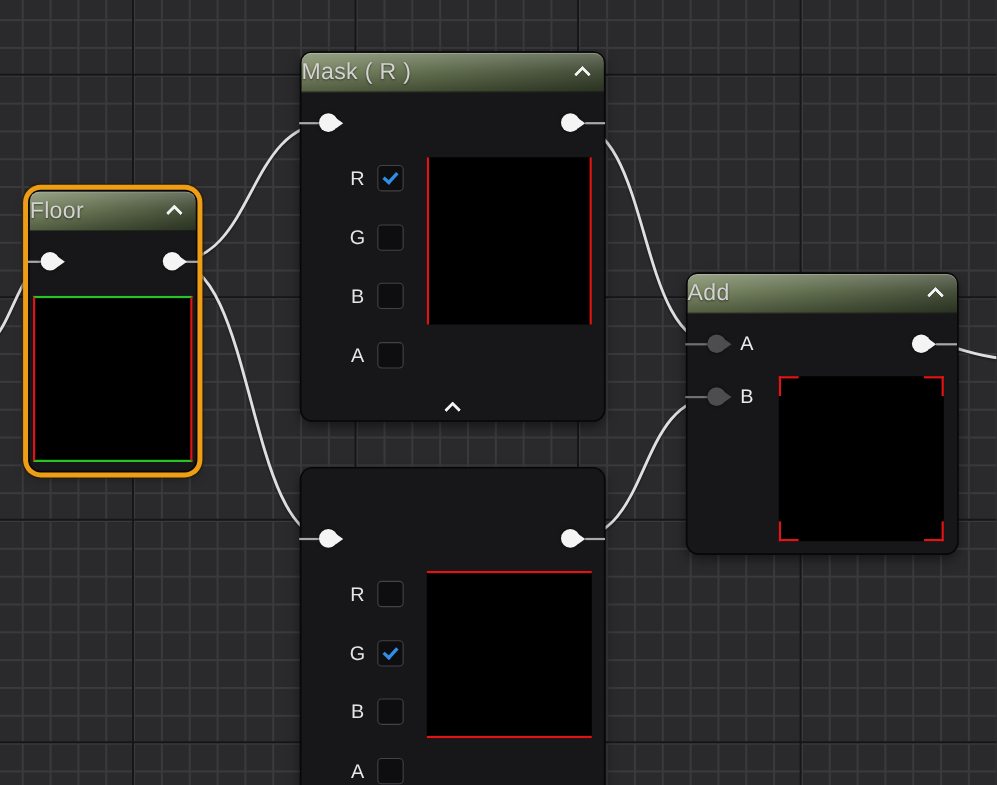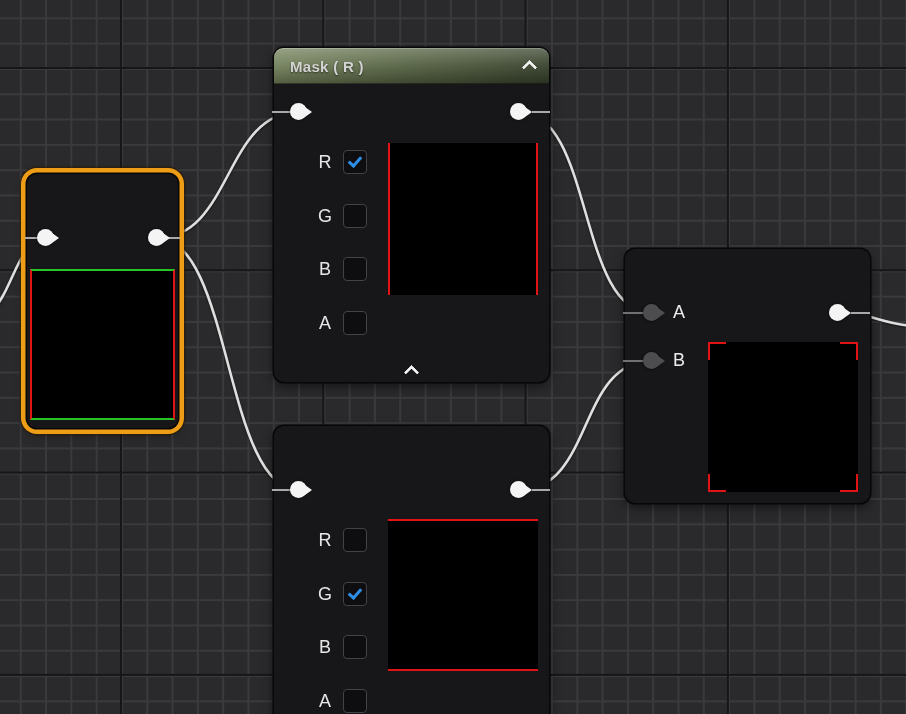--- a/index.html
+++ b/index.html
@@ -30,22 +30,22 @@
   .node-header{
     position:absolute;left:0;top:0;right:0;height:36px;
     border-radius:9px 9px 0 0;
     background:
       linear-gradient(to bottom, rgba(255,255,255,0.25), rgba(255,255,255,0.06) 45%, rgba(0,0,0,0.28) 100%),
       linear-gradient(100deg, #75835d 0%, #556242 50%, #38422c 100%);
     box-shadow:inset 0 1px 0 rgba(255,255,255,0.22), inset 0 -1px 0 rgba(0,0,0,0.4);
     display:flex;align-items:center;
   }
   .node-title{
-    font-size:15px;font-weight:bold;color:#d3d3d3;letter-spacing:0.3px;
-    padding-left:16px;text-shadow:0 1px 2px rgba(0,0,0,0.55);
+    font-size:21px;font-weight:normal;color:#d3d3d3;letter-spacing:0.3px;
+    text-shadow:0 1px 2px rgba(0,0,0,0.55);
   }
   .chev{
     width:11px;height:11px;border-left:3.2px solid #f2f2f2;border-top:3.2px solid #f2f2f2;
     transform:rotate(45deg);border-radius:1px;
   }
   .header-chev{position:absolute;right:14px;top:14px;}
 
   .pin{position:absolute;width:17px;height:17px;border-radius:50%;background:#f4f4f4;z-index:3;
        box-shadow:0 0 3px rgba(0,0,0,0.7);}
   .pin::after{
@@ -90,20 +90,24 @@
   <svg class="wire-layer" width="906" height="714" viewBox="0 0 906 714">
     <path d="M -10 312 C 12 296, 18 238, 46 238"></path>
     <path d="M 157 238 C 232 238, 224 112, 299 112"></path>
     <path d="M 157 238 C 232 238, 224 490, 299 490"></path>
     <path d="M 519 112 C 594 112, 577 313, 652 313"></path>
     <path d="M 519 490 C 594 490, 577 361, 652 361"></path>
     <path d="M 838 313 C 872 313, 876 322, 912 326"></path>
   </svg>
 
   <div class="node selected" style="left:27px;top:174px;width:151px;height:254px;">
+    <div class="node-header">
+      <span class="node-title">Floor</span>
+      <div class="chev header-chev"></div>
+    </div>
     <div class="stub" style="left:-2px;width:13px;top:63px;"></div>
     <div class="stub" style="left:139px;width:14px;top:63px;"></div>
     <div class="pin" style="left:10px;top:55px;"></div>
     <div class="pin" style="left:121px;top:55px;"></div>
     <div class="preview uv" style="left:3px;top:95px;width:145px;height:151px;"></div>
   </div>
 
   <div class="node" style="left:274px;top:48px;width:275px;height:334px;">
     <div class="node-header">
       <span class="node-title">Mask ( R )</span>
@@ -174,20 +178,24 @@
       <div class="checkbox" data-checked="false">
         
       </div>
     </div>
 
     <div class="preview tb" style="left:114px;top:93px;width:150px;height:152px;"></div>
 
   </div>
 
   <div class="node" style="left:625px;top:249px;width:245px;height:254px;">
+    <div class="node-header">
+      <span class="node-title">Add</span>
+      <div class="chev header-chev"></div>
+    </div>
     <div class="stub dim" style="left:-2px;width:22px;top:63px;"></div>
     <div class="stub dim" style="left:-2px;width:22px;top:111px;"></div>
     <div class="stub" style="left:226px;width:19px;top:63px;"></div>
 
     <div class="pin dim" style="left:18px;top:55px;"></div>
     <span class="pin-label" style="left:48px;top:53px;">A</span>
 
     <div class="pin dim" style="left:18px;top:103px;"></div>
     <span class="pin-label" style="left:48px;top:101px;">B</span>
 

